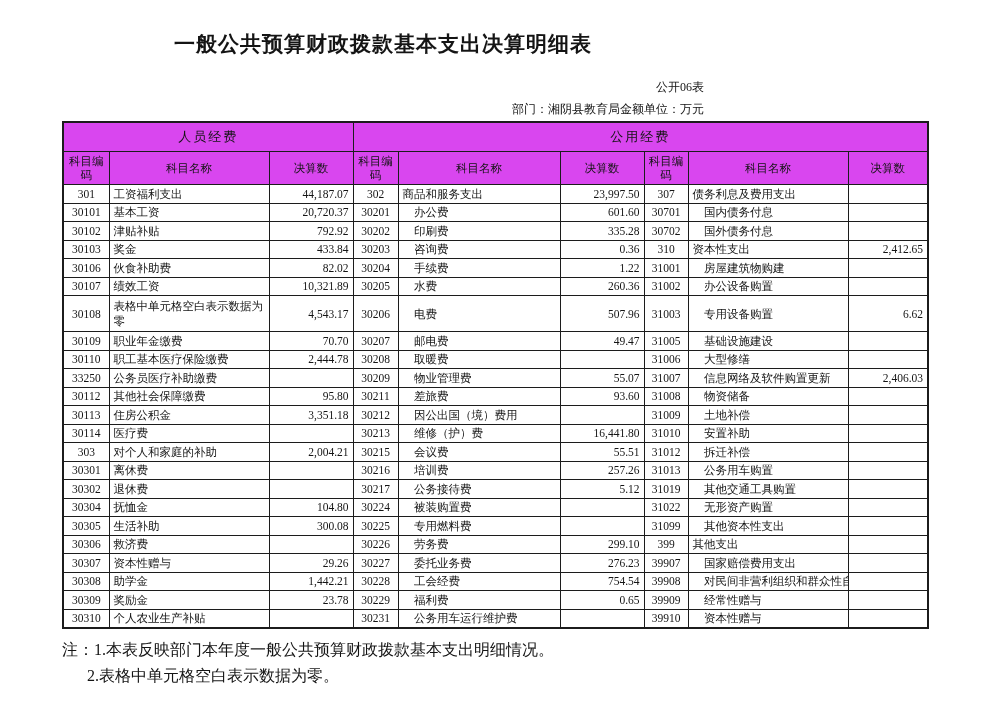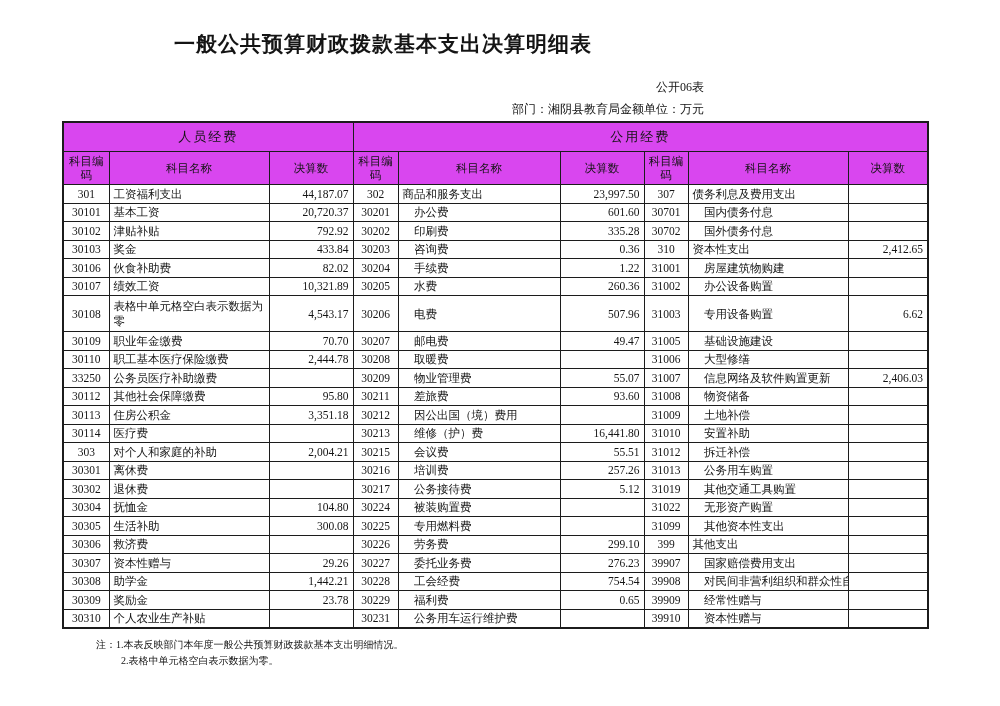--- a/index.html
+++ b/index.html
@@ -56,21 +56,21 @@
     line-height: 1.25;
     padding: 1px 4px;
     height: 15.5px;
     background: #ffffff;
   }
   td.code  { text-align: center; white-space: nowrap; }
   td.name  { text-align: left;  white-space: nowrap; }
   td.value { text-align: right; white-space: nowrap; }
   tr.row-tall td { height: 33px; }
   tr.row-tall td.name { white-space: normal; }
-  .notes { font-size: 10px; margin-top: 8px; line-height: 1.6; margin-left: 34px; }
+  .notes { font-size: 16px; margin-top: 8px; line-height: 1.6; }
   .note-indent { padding-left: 25px; }
 </style>
 </head>
 <body>
 
 <div class="page">
 
   <div class="title">一般公共预算财政拨款基本支出决算明细表</div>
 
   <div class="table-code">公开06表</div>

